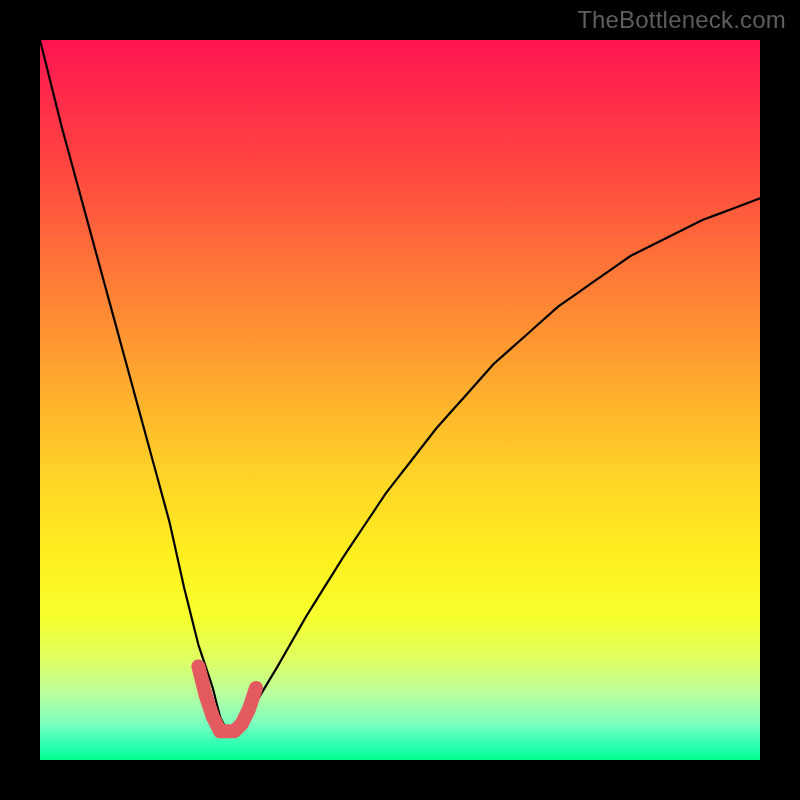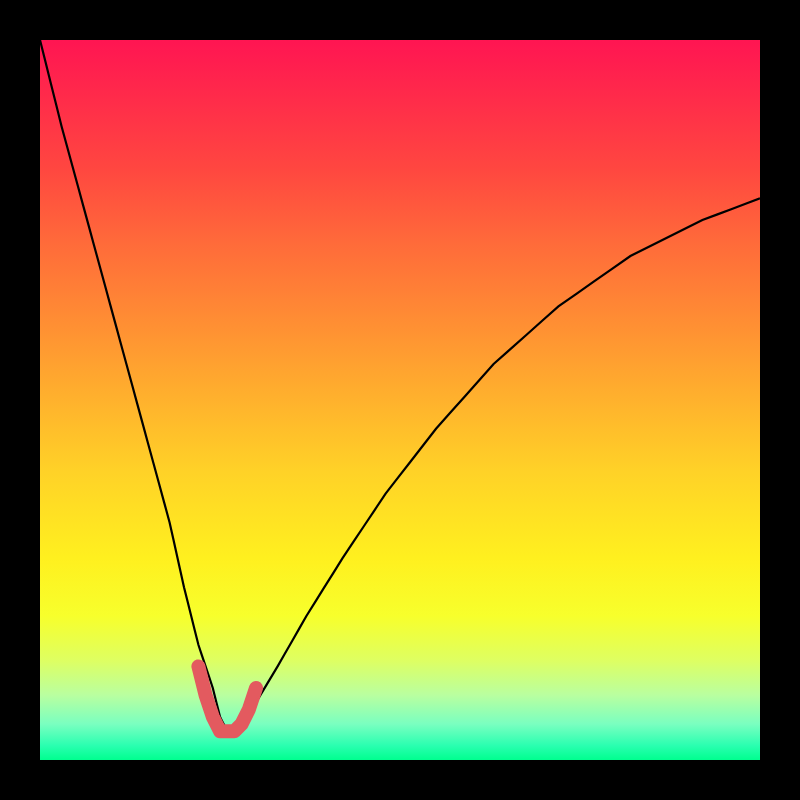--- a/index.html
+++ b/index.html
@@ -52,20 +52,21 @@
     position: absolute;
     inset: 0;
     width: 720px;
     height: 720px;
   }
 </style>
 </head>
 <body>
 <div class="frame">
 
+  <div class="watermark">TheBottleneck.com</div>
 
   <div class="plot-area">
     <div class="gradient-fill"></div>
 
     <svg class="curves" viewBox="0 0 720 720" preserveAspectRatio="none">
 
       <path id="curve-main" fill="none" stroke="#000000" stroke-width="2.2" d="M0.0 0.0 L5.4 21.6 L10.8 43.2 L16.2 64.8 L21.6 86.4 L27.0 106.2 L32.4 126.0 L37.8 145.8 L43.2 165.6 L48.6 185.4 L54.0 205.2 L59.4 225.0 L64.8 244.8 L70.2 264.6 L75.6 284.4 L81.0 304.2 L86.4 324.0 L91.8 343.8 L97.2 363.6 L102.6 383.4 L108.0 403.2 L113.4 423.0 L118.8 442.8 L124.2 462.6 L129.6 482.4 L133.2 498.6 L136.8 514.8 L140.4 531.0 L144.0 547.2 L147.6 561.6 L151.2 576.0 L154.8 590.4 L158.4 604.8 L162.0 615.6 L165.6 626.4 L169.2 637.2 L172.8 648.0 L174.6 655.2 L176.4 662.4 L178.2 669.6 L180.0 676.8 L181.8 680.4 L183.6 684.0 L185.4 687.6 L187.2 691.2 L189.0 691.2 L190.8 691.2 L192.6 691.2 L194.4 691.2 L196.2 689.4 L198.0 687.6 L199.8 685.8 L201.6 684.0 L205.2 678.6 L208.8 673.2 L212.4 667.8 L216.0 662.4 L221.4 653.4 L226.8 644.4 L232.2 635.4 L237.6 626.4 L244.8 613.8 L252.0 601.2 L259.2 588.6 L266.4 576.0 L275.4 561.6 L284.4 547.2 L293.4 532.8 L302.4 518.4 L313.2 502.2 L324.0 486.0 L334.8 469.8 L345.6 453.6 L358.2 437.4 L370.8 421.2 L383.4 405.0 L396.0 388.8 L410.4 372.6 L424.8 356.4 L439.2 340.2 L453.6 324.0 L469.8 309.6 L486.0 295.2 L502.2 280.8 L518.4 266.4 L536.4 253.8 L554.4 241.2 L572.4 228.6 L590.4 216.0 L608.4 207.0 L626.4 198.0 L644.4 189.0 L662.4 180.0 L676.8 174.6 L691.2 169.2 L705.6 163.8 L720.0 158.4"></path>
 
       <path id="curve-bracket" fill="none" stroke="#e35a5f" stroke-width="14" stroke-linecap="round" stroke-linejoin="round" d="M158.4 626.4 L165.6 655.2 L172.8 676.8 L180.0 691.2 L187.2 691.2 L194.4 691.2 L201.6 684.0 L208.8 669.6 L216.0 648.0"></path>
     </svg>

